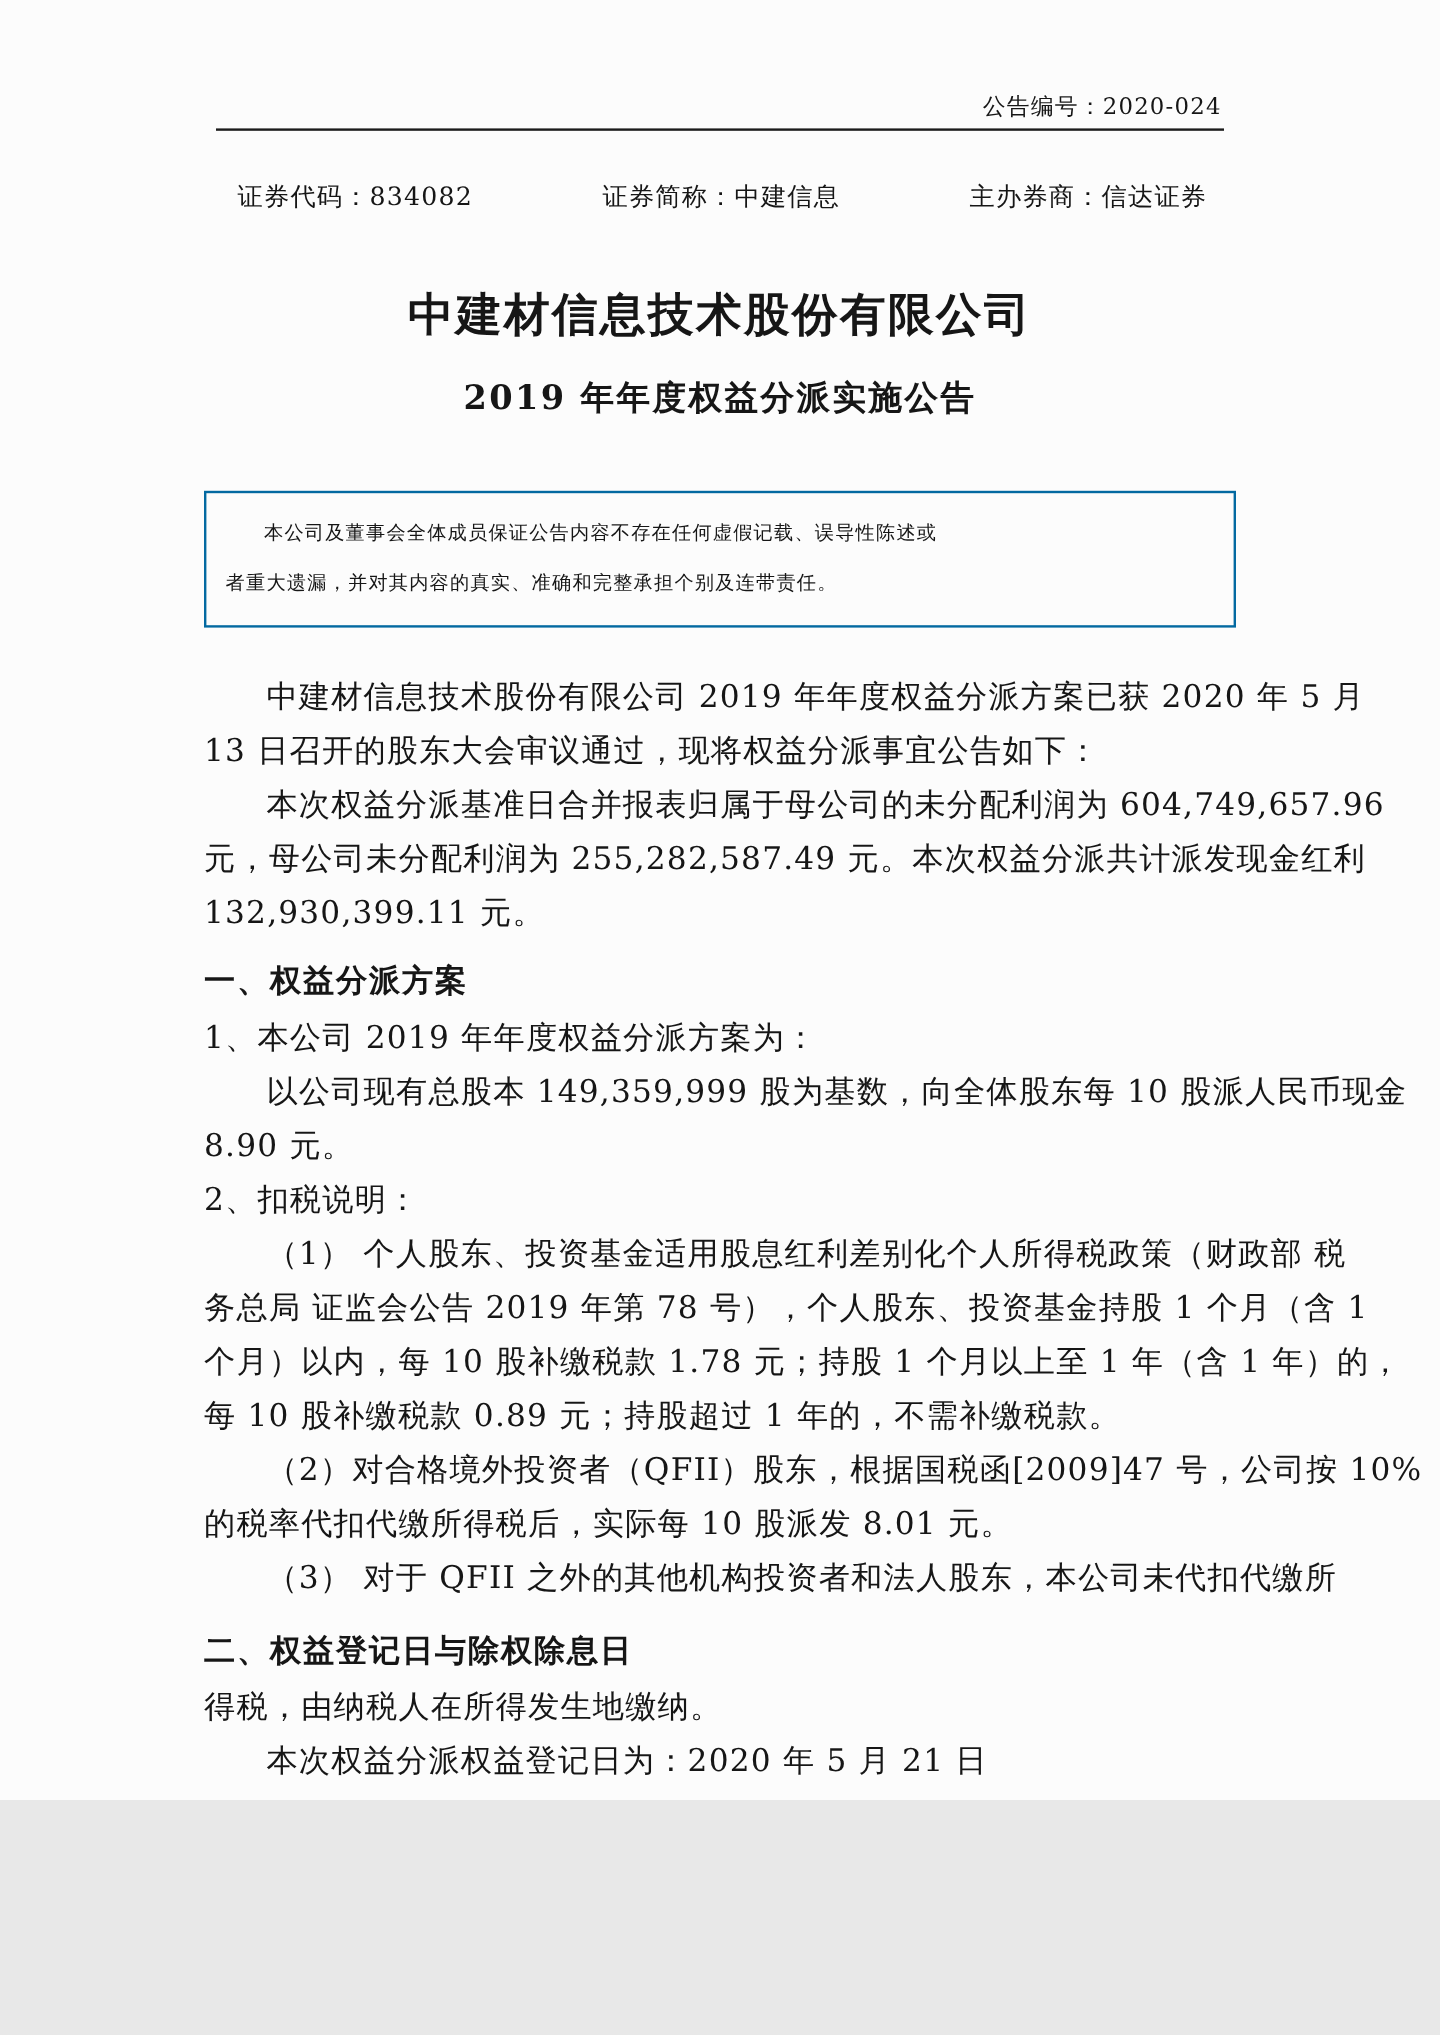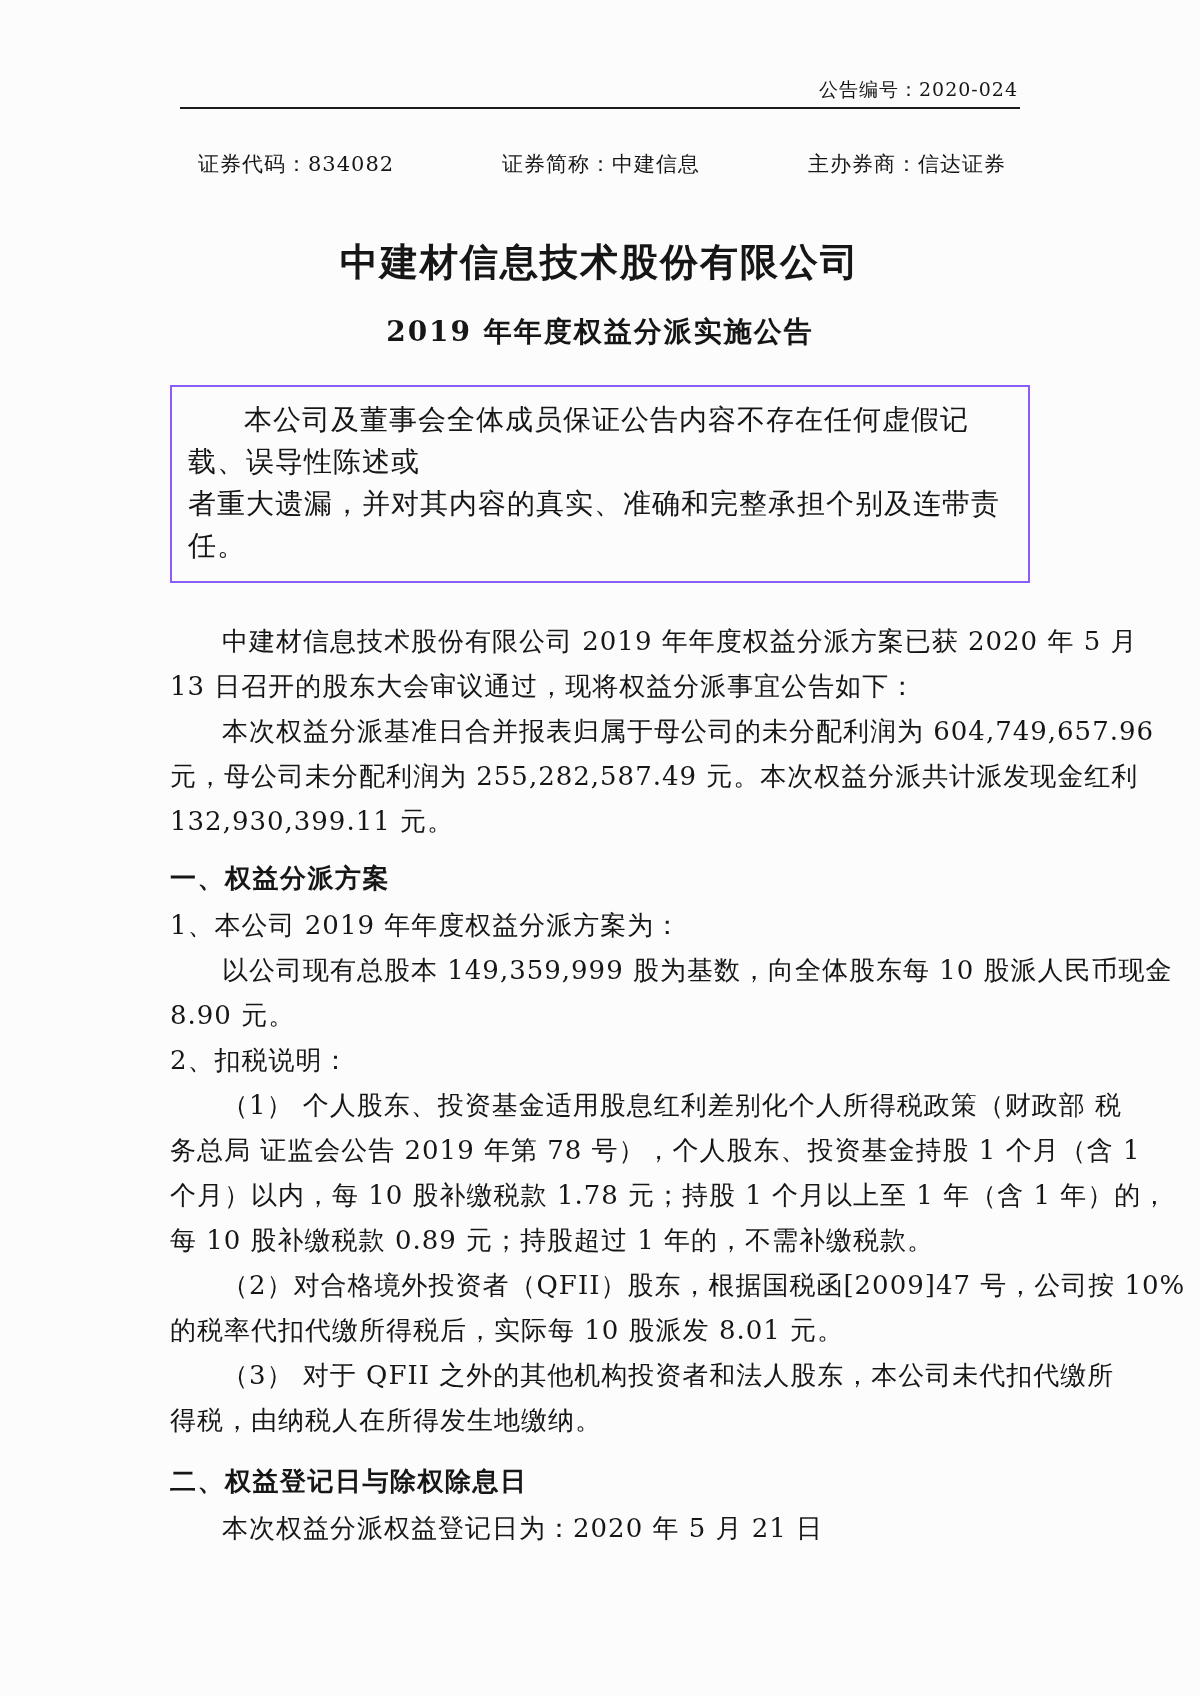--- a/index.html
+++ b/index.html
@@ -3,21 +3,21 @@
 <meta charset="utf-8">
 <style>
   html,body { margin:0; padding:0; }
   body {
     background:#e8e8e8;
     font-family:"DejaVu Serif","Liberation Serif",serif;
     color:#161616;
   }
   .page {
     position:relative;
-    width:1200px; height:1696px;
+    width:1200px; height:1500px;
     margin:0 auto;
     background:#fcfcfc;
     box-sizing:border-box;
     padding:78px 170px 0 170px;
     overflow:hidden;
   }
   .doc-number {
     font-size:19px;
     line-height:22px;
     text-align:right;
@@ -48,24 +48,24 @@
   }
   .title-2 {
     margin-top:36px;
     font-size:28px;
     line-height:34px;
     font-weight:bold;
     text-align:center;
     letter-spacing:2px;
   }
   .disclaimer-box {
-    margin-top:36px;
-    border:2px solid #8b5cf6;
+    margin-top:60px;
+    border:2px solid #0369a1;
     padding:12px 16px 14px 16px;
-    font-size:28px;
+    font-size:16px;
     line-height:42px;
     letter-spacing:1px;
     background:#fcfcfc;
   }
   .body-block { margin-top:36px; }
   .line {
     font-size:26px;
     line-height:45px;
     letter-spacing:1px;
     white-space:nowrap;
@@ -113,18 +113,18 @@
     <div class="line indent">以公司现有总股本 149,359,999 股为基数，向全体股东每 10 股派人民币现金</div>
     <div class="line">8.90 元。</div>
     <div class="line">2、扣税说明：</div>
     <div class="line indent">（1） 个人股东、投资基金适用股息红利差别化个人所得税政策（财政部 税</div>
     <div class="line">务总局 证监会公告 2019 年第 78 号），个人股东、投资基金持股 1 个月（含 1</div>
     <div class="line">个月）以内，每 10 股补缴税款 1.78 元；持股 1 个月以上至 1 年（含 1 年）的，</div>
     <div class="line">每 10 股补缴税款 0.89 元；持股超过 1 年的，不需补缴税款。</div>
     <div class="line indent">（2）对合格境外投资者（QFII）股东，根据国税函[2009]47 号，公司按 10%</div>
     <div class="line">的税率代扣代缴所得税后，实际每 10 股派发 8.01 元。</div>
     <div class="line indent">（3） 对于 QFII 之外的其他机构投资者和法人股东，本公司未代扣代缴所</div>
+    <div class="line heading heading-2">二、权益登记日与除权除息日</div>
     <div class="line">得税，由纳税人在所得发生地缴纳。</div>
-    <div class="line heading heading-2">二、权益登记日与除权除息日</div>
     <div class="line indent">本次权益分派权益登记日为：2020 年 5 月 21 日</div>
   </div>
 
 </div>
 
 </body></html>

